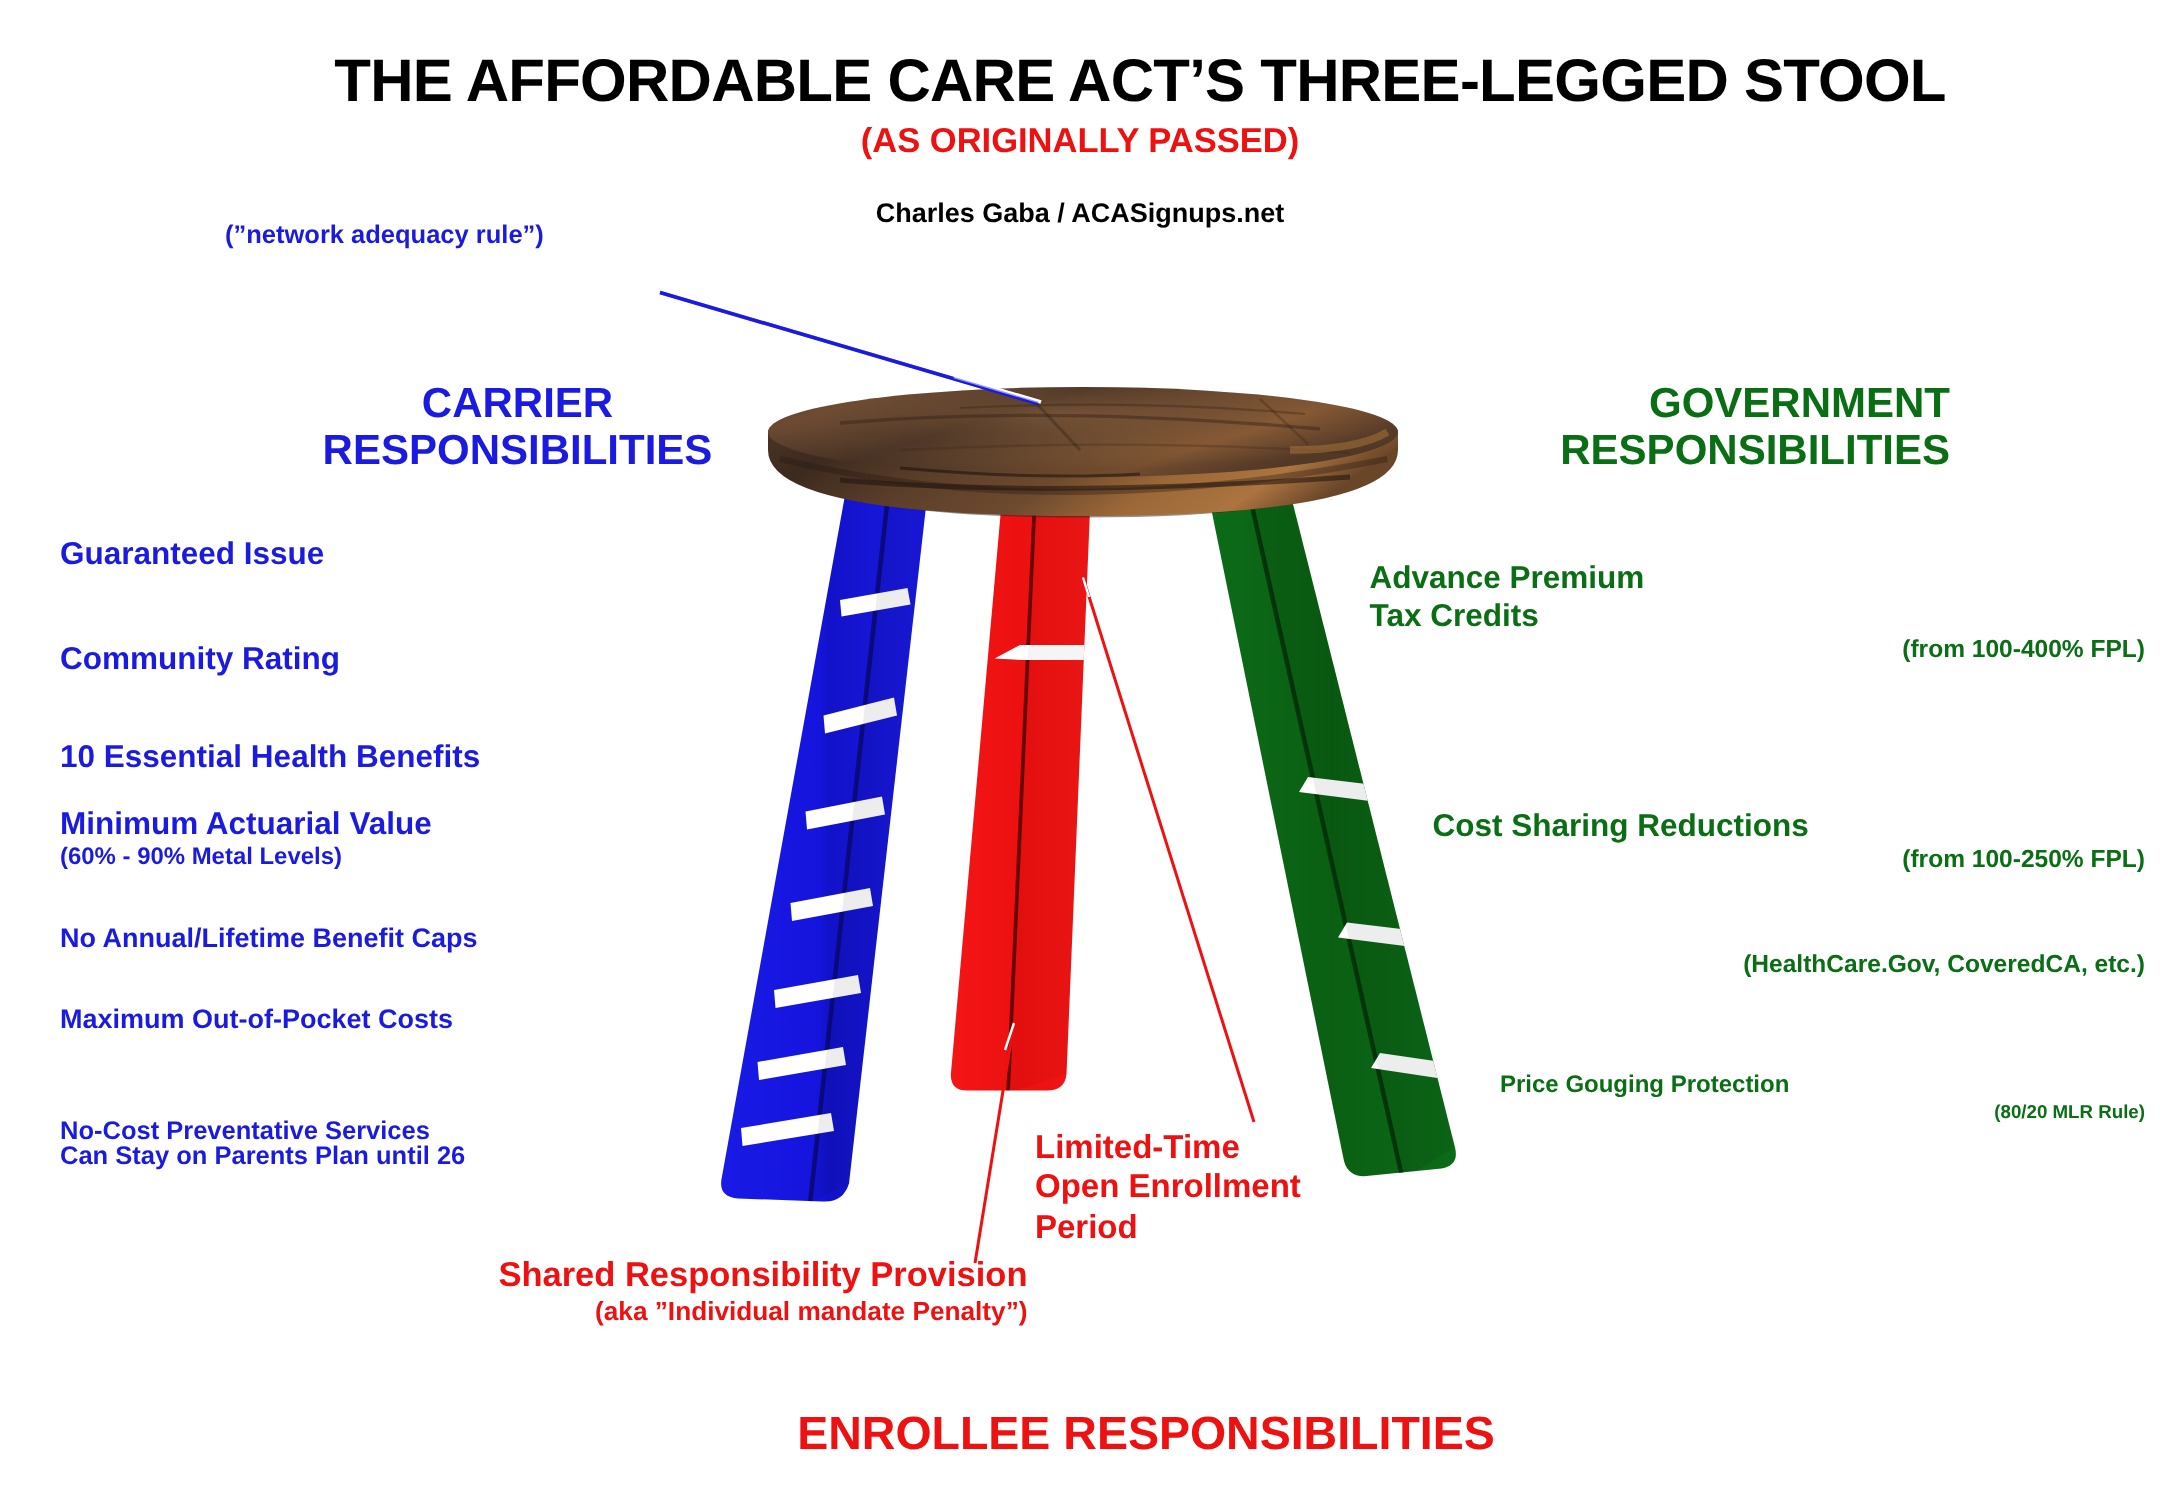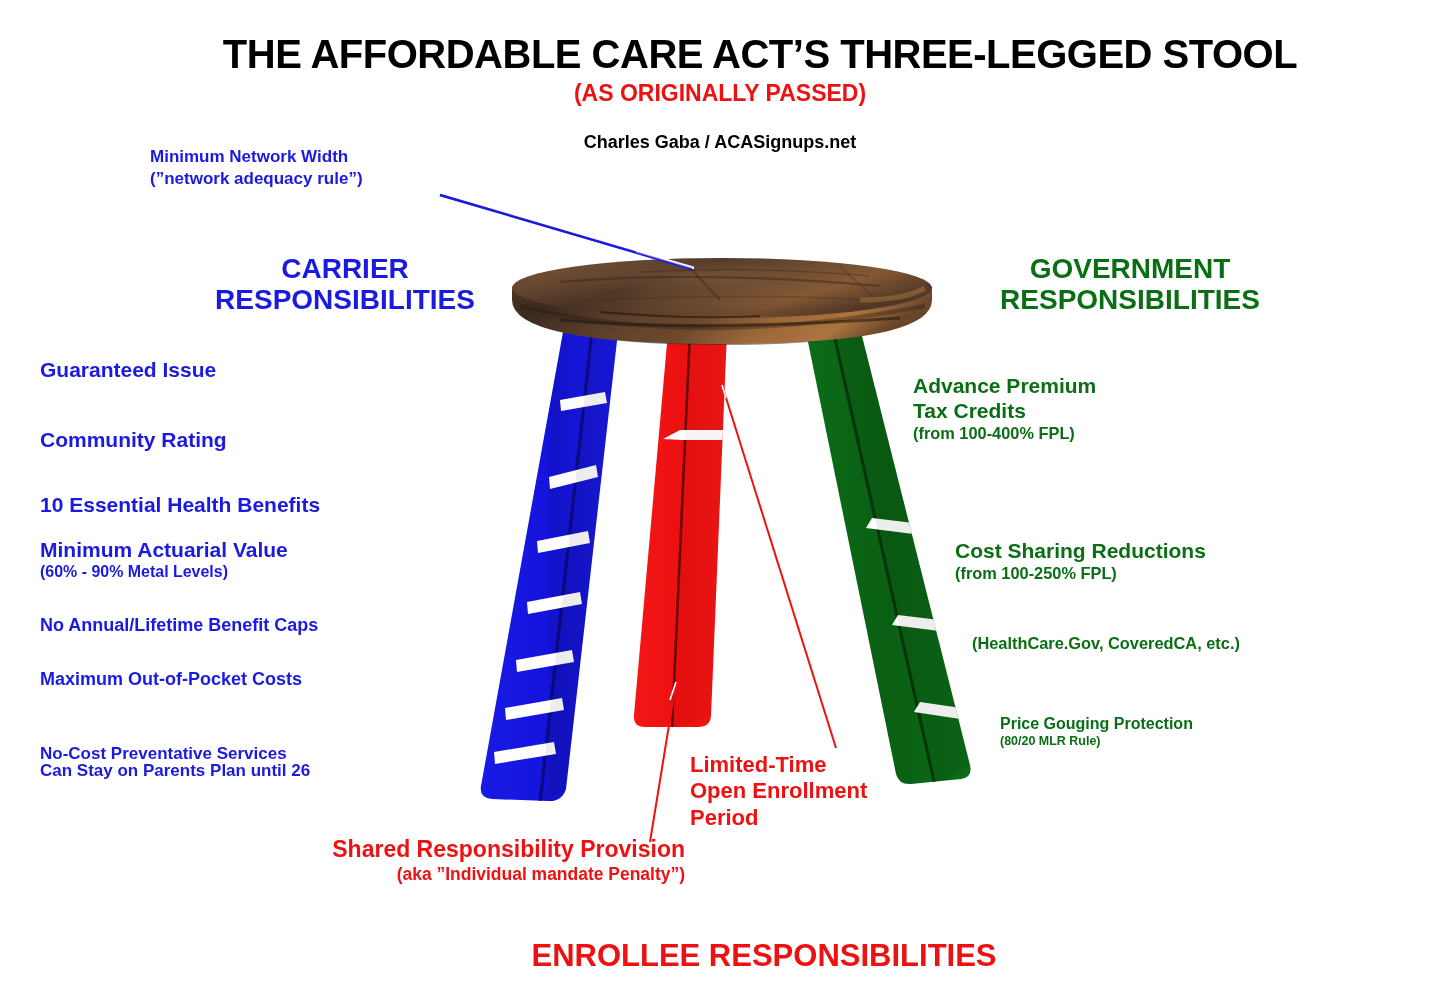--- a/index.html
+++ b/index.html
@@ -60,21 +60,21 @@
     font-weight: bold;
     line-height: 1.12;
   }
   #carrier-heading {
     left: 200px; top: 253px; width: 290px;
     text-align: center;
     color: #1a1ae0;
   }
   #government-heading {
     left: 960px; top: 253px; width: 340px;
-    text-align: center;
+    text-align: right;
     color: #0a6e14;
   }
 
   
   #network-annotation {
     left: 150px; top: 146px; width: 300px;
     text-align: left;
     font-size: 17px;
     font-weight: bold;
     color: #1a1ae0;
@@ -95,20 +95,21 @@
   
   .green-item {
     color: #0a6e14;
     font-weight: bold;
     text-align: left;
     line-height: 1.18;
   }
   .green-item .sub {
     display: block;
     font-size: 0.78em;
+    text-align: right;
   }
 
   
   .red-item {
     color: #ee1111;
     font-weight: bold;
     line-height: 1.2;
   }
   .red-item .sub {
     display: block;
@@ -266,21 +267,20 @@
       <line x1="676" y1="682" x2="650" y2="842" stroke="#ee1111" stroke-width="2"></line>
       <line x1="676" y1="682" x2="670" y2="700" stroke="#ffffff" stroke-width="1.6"></line>
     </g>
   </svg>
 
   <div id="main-title" class="abs">THE AFFORDABLE CARE ACT’S THREE-LEGGED STOOL</div>
   <div id="sub-title" class="abs">(AS ORIGINALLY PASSED)</div>
   <div id="credit" class="abs">Charles Gaba / ACASignups.net</div>
 
   <div id="network-annotation" class="abs">
-    <div>Minimum Network Width</div>
     <div>(”network adequacy rule”)</div>
   </div>
 
   <div id="carrier-heading" class="abs col-head">
     <div>CARRIER</div>
     <div>RESPONSIBILITIES</div>
   </div>
 
   <div id="government-heading" class="abs col-head">
     <div>GOVERNMENT</div>

